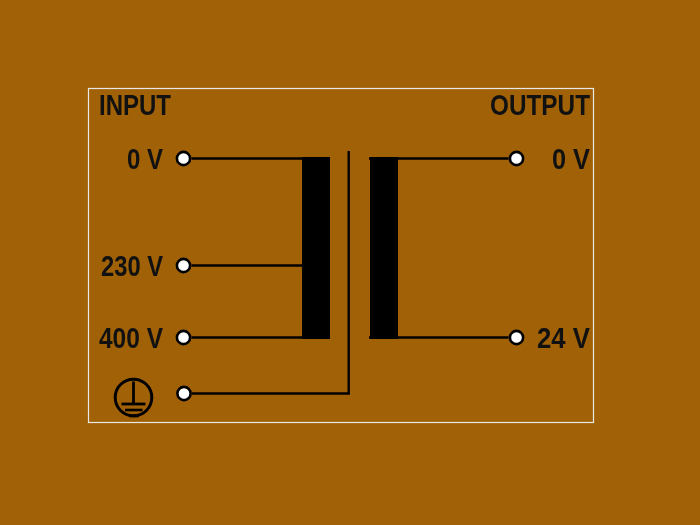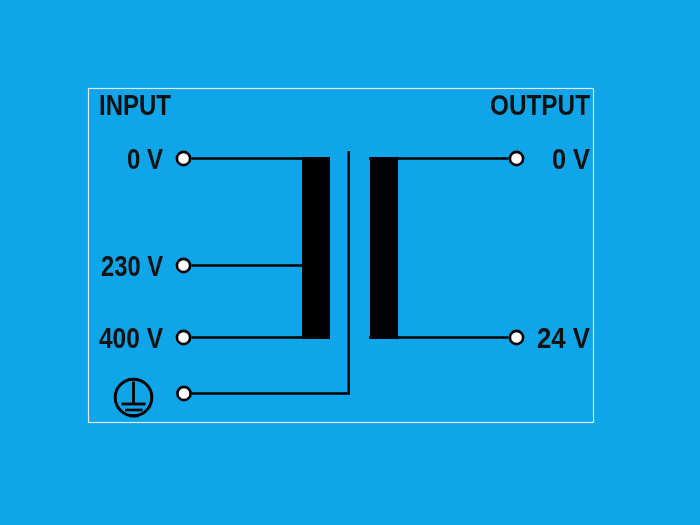--- a/index.html
+++ b/index.html
@@ -4,21 +4,21 @@
 <style>
   html, body {
     margin: 0;
     padding: 0;
     background: #ffffff;
   }
   #canvas {
     position: relative;
     width: 700px;
     height: 525px;
-    background: #0ea5e9;
+    background: #a16207;
     overflow: hidden;
     font-family: "Liberation Sans", sans-serif;
     text-align: center;
   }
   #schematic-svg {
     position: absolute;
     left: 0;
     top: 0;
   }
   .schematic-text {

